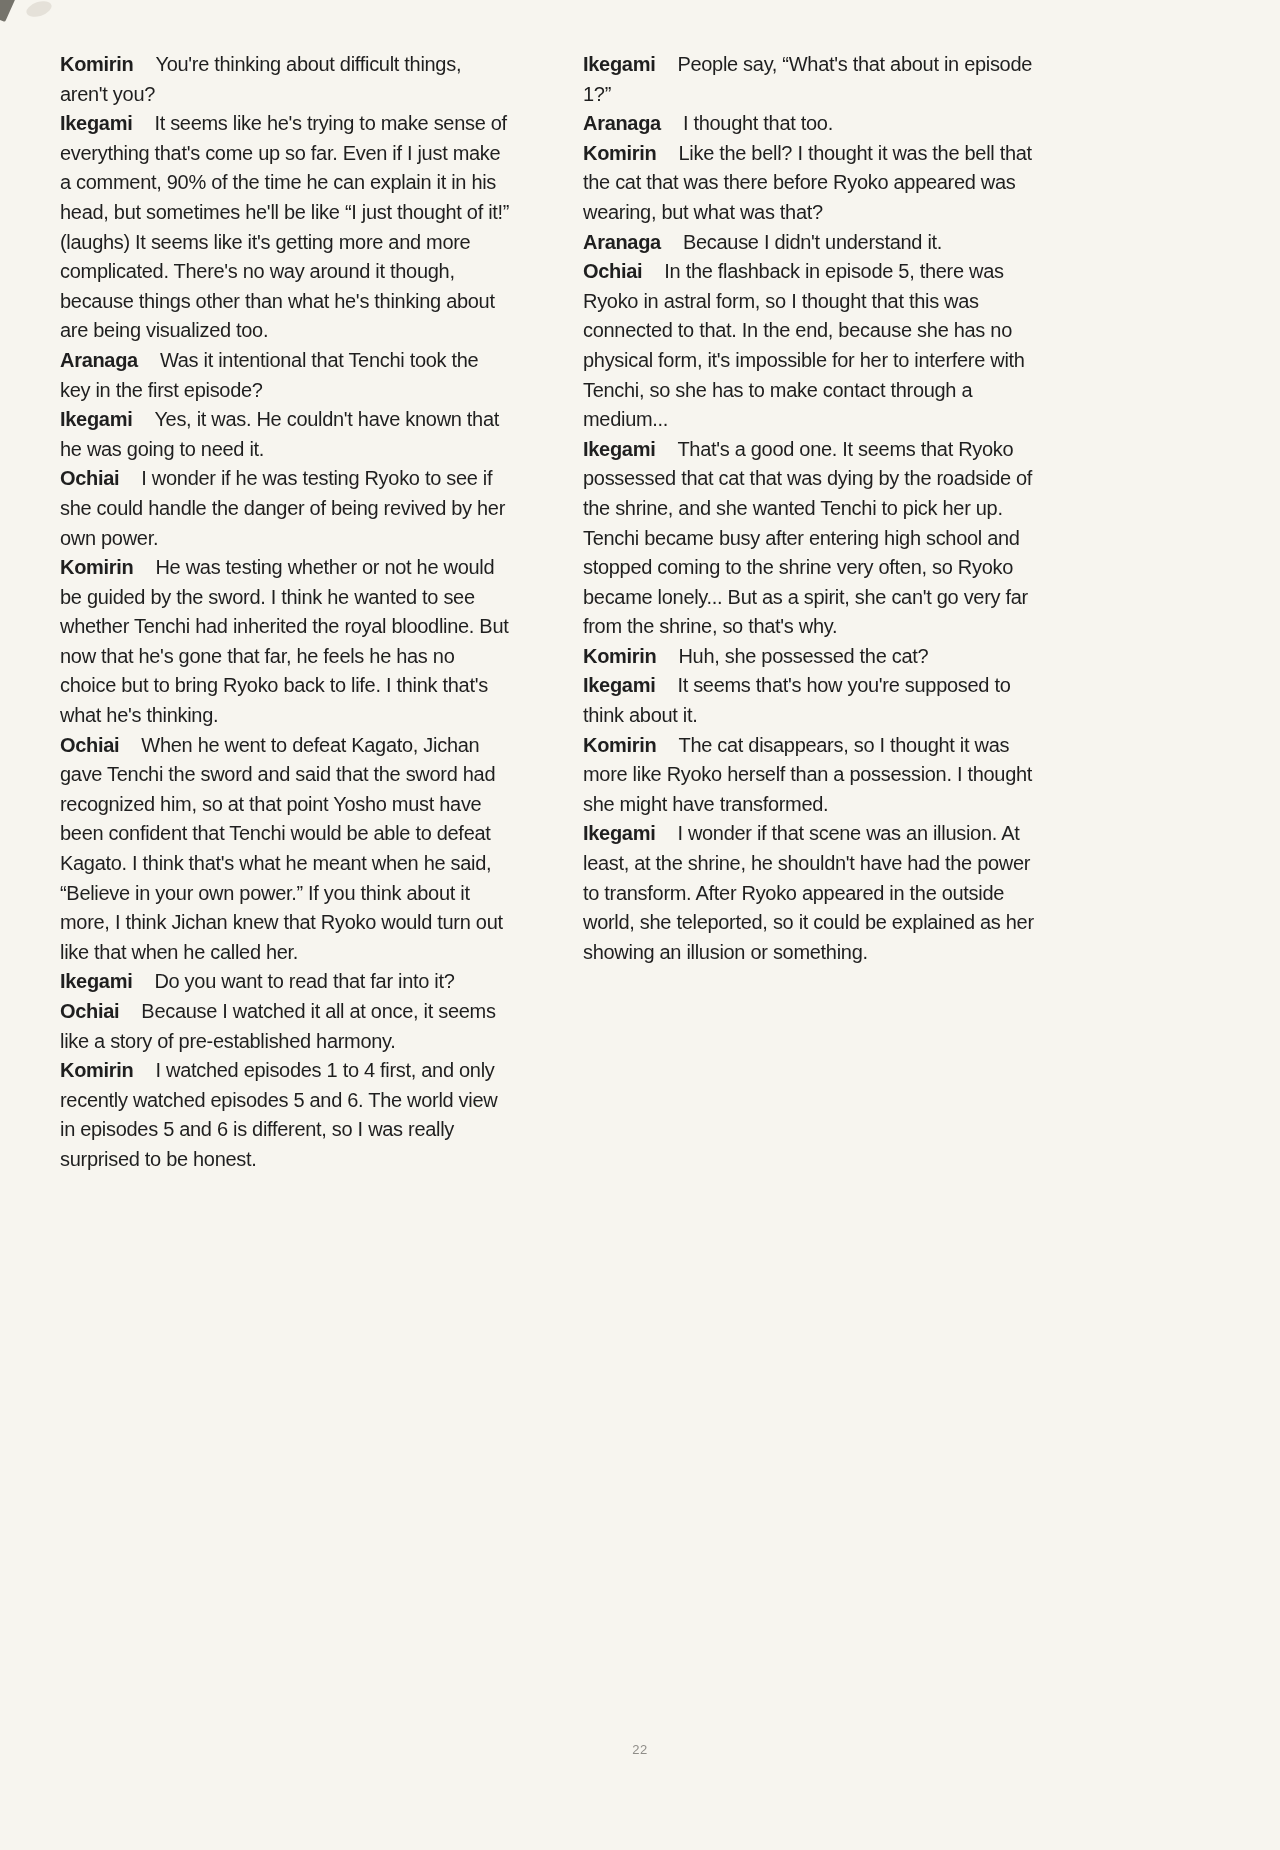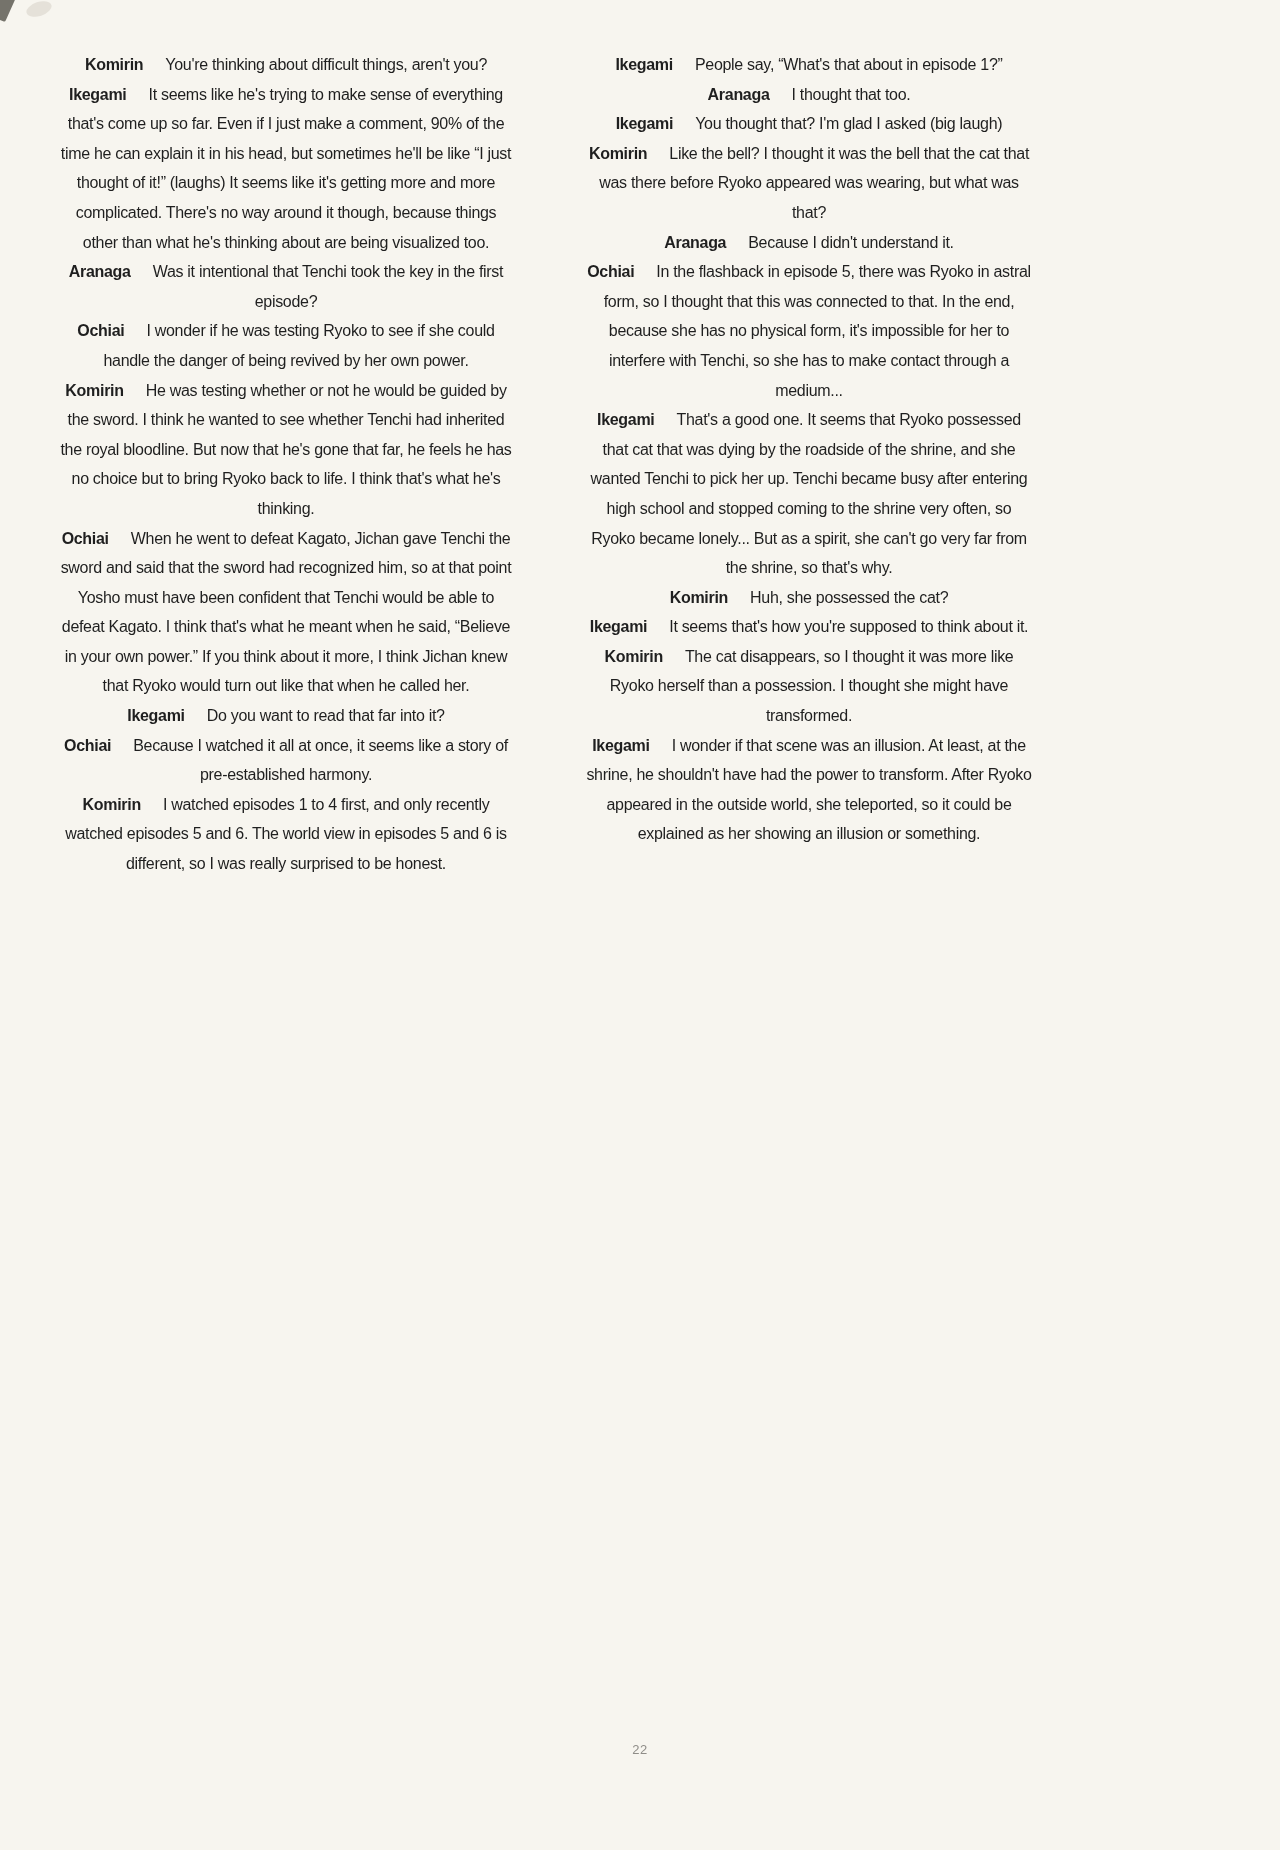--- a/index.html
+++ b/index.html
@@ -44,24 +44,24 @@
   }
   .columns {
     position: absolute;
     top: 50px;
     left: 60px;
     display: flex;
     gap: 71px;
   }
   .col {
     width: 452px;
-    font-size: 16px;
+    font-size: 20px;
     letter-spacing: -0.3px;
     line-height: 29.6px;
-    text-align: center;
+    text-align: left;
   }
   .para {
     margin: 0;
   }
   .speaker {
     font-weight: bold;
     margin-right: 22px;
   }
   .page-number {
     position: absolute;
@@ -79,31 +79,31 @@
 
 <div class="page">
   <div class="corner-artifact"></div>
   <div class="corner-smudge"></div>
 
   <div class="columns">
     <div class="col" id="col-left">
         <p class="para"><span class="speaker">Komirin</span><span class="utterance">You're thinking about difficult things, aren't you?</span></p>
         <p class="para"><span class="speaker">Ikegami</span><span class="utterance">It seems like he's trying to make sense of everything that's come up so far. Even if I just make a comment, 90% of the time he can explain it in his head, but sometimes he'll be like “I just thought of it!” (laughs) It seems like it's getting more and more complicated. There's no way around it though, because things other than what he's thinking about are being visualized too.</span></p>
         <p class="para"><span class="speaker">Aranaga</span><span class="utterance">Was it intentional that Tenchi took the key in the first episode?</span></p>
+        <p class="para"><span class="speaker">Ikegami</span><span class="utterance">Yes, it was. He couldn't have known that he was going to need it.</span></p>
         <p class="para"><span class="speaker">Ochiai</span><span class="utterance">I wonder if he was testing Ryoko to see if she could handle the danger of being revived by her own power.</span></p>
         <p class="para"><span class="speaker">Komirin</span><span class="utterance">He was testing whether or not he would be guided by the sword. I think he wanted to see whether Tenchi had inherited the royal bloodline. But now that he's gone that far, he feels he has no choice but to bring Ryoko back to life. I think that's what he's thinking.</span></p>
         <p class="para"><span class="speaker">Ochiai</span><span class="utterance">When he went to defeat Kagato, Jichan gave Tenchi the sword and said that the sword had recognized him, so at that point Yosho must have been confident that Tenchi would be able to defeat Kagato. I think that's what he meant when he said, “Believe in your own power.” If you think about it more, I think Jichan knew that Ryoko would turn out like that when he called her.</span></p>
         <p class="para"><span class="speaker">Ikegami</span><span class="utterance">Do you want to read that far into it?</span></p>
         <p class="para"><span class="speaker">Ochiai</span><span class="utterance">Because I watched it all at once, it seems like a story of pre-established harmony.</span></p>
         <p class="para"><span class="speaker">Komirin</span><span class="utterance">I watched episodes 1 to 4 first, and only recently watched episodes 5 and 6. The world view in episodes 5 and 6 is different, so I was really surprised to be honest.</span></p>
       </div>
     <div class="col" id="col-right">
         <p class="para"><span class="speaker">Ikegami</span><span class="utterance">People say, “What's that about in episode 1?”</span></p>
         <p class="para"><span class="speaker">Aranaga</span><span class="utterance">I thought that too.</span></p>
-        <p class="para"><span class="speaker">Ikegami</span><span class="utterance">You thought that? I'm glad I asked (big laugh)</span></p>
         <p class="para"><span class="speaker">Komirin</span><span class="utterance">Like the bell? I thought it was the bell that the cat that was there before Ryoko appeared was wearing, but what was that?</span></p>
         <p class="para"><span class="speaker">Aranaga</span><span class="utterance">Because I didn't understand it.</span></p>
         <p class="para"><span class="speaker">Ochiai</span><span class="utterance">In the flashback in episode 5, there was Ryoko in astral form, so I thought that this was connected to that. In the end, because she has no physical form, it's impossible for her to interfere with Tenchi, so she has to make contact through a medium...</span></p>
         <p class="para"><span class="speaker">Ikegami</span><span class="utterance">That's a good one. It seems that Ryoko possessed that cat that was dying by the roadside of the shrine, and she wanted Tenchi to pick her up. Tenchi became busy after entering high school and stopped coming to the shrine very often, so Ryoko became lonely... But as a spirit, she can't go very far from the shrine, so that's why.</span></p>
         <p class="para"><span class="speaker">Komirin</span><span class="utterance">Huh, she possessed the cat?</span></p>
         <p class="para"><span class="speaker">Ikegami</span><span class="utterance">It seems that's how you're supposed to think about it.</span></p>
         <p class="para"><span class="speaker">Komirin</span><span class="utterance">The cat disappears, so I thought it was more like Ryoko herself than a possession. I thought she might have transformed.</span></p>
         <p class="para"><span class="speaker">Ikegami</span><span class="utterance">I wonder if that scene was an illusion. At least, at the shrine, he shouldn't have had the power to transform. After Ryoko appeared in the outside world, she teleported, so it could be explained as her showing an illusion or something.</span></p>
       </div>
   </div>

